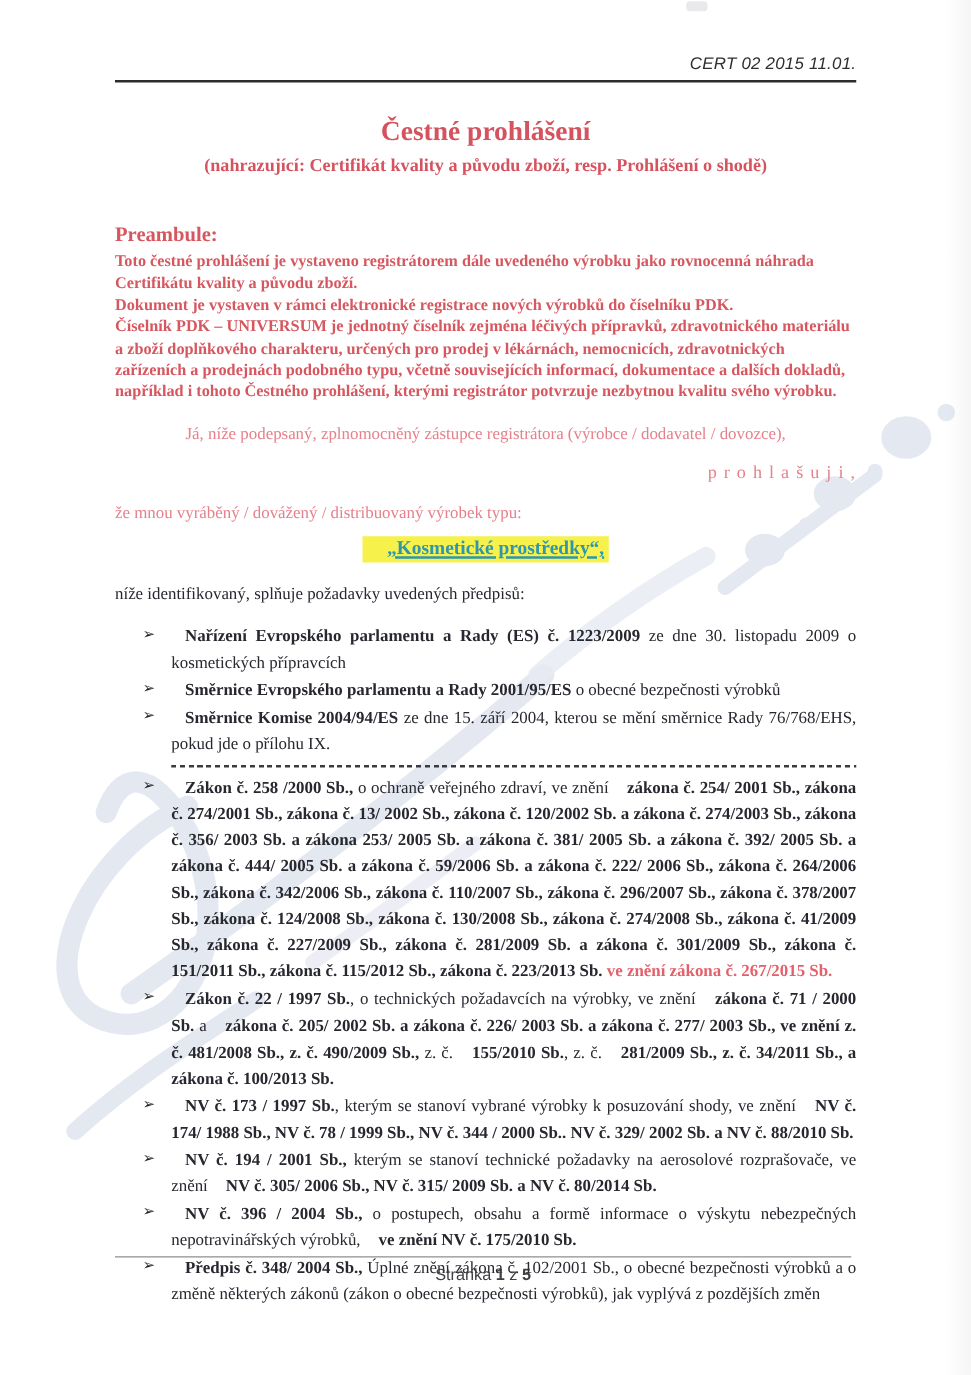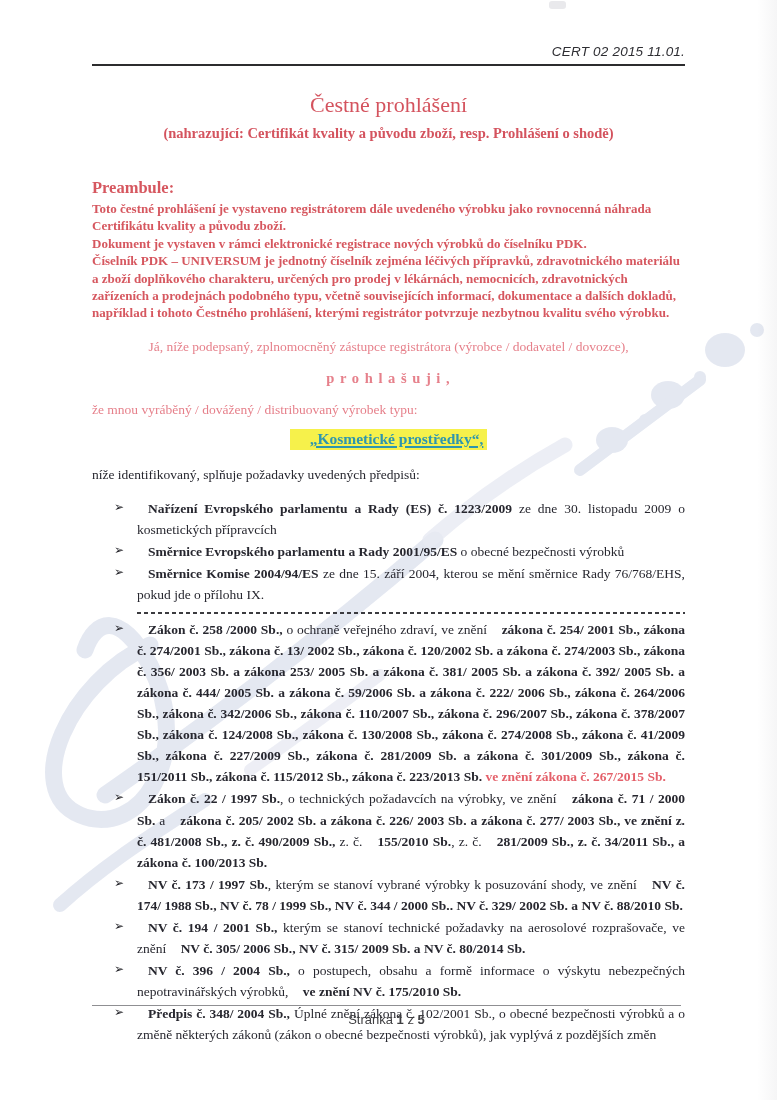--- a/index.html
+++ b/index.html
@@ -27,28 +27,28 @@
   .scan-mark-top{position:absolute;left:549px;top:1px;width:17px;height:8px;background:#e9e9ec;border-radius:3px;z-index:1;}
   .scan-edge-right{position:absolute;top:0;right:0;width:20px;height:100%;background:linear-gradient(to right,rgba(120,120,130,0) 0%,rgba(120,120,130,0.07) 100%);z-index:3;}
   
   .header{margin-top:42px;text-align:right;}
   .doc-code{
     font-family:"Liberation Sans","DejaVu Sans",sans-serif;
     font-style:italic;font-size:13.5px;color:#2e2e33;letter-spacing:.2px;
   }
   .header-rule{margin-top:4px;border-top:2px solid #2c2c2e;height:0;}
   
-  .title{margin:26px 0 0 0;text-align:center;font-size:22px;font-weight:normal;color:var(--title-red);}
+  .title{margin:26px 0 0 0;text-align:center;font-size:22px;font-weight:bold;color:var(--title-red);}
   .subtitle{margin:7px 0 0 0;text-align:center;font-size:14.5px;font-weight:bold;color:var(--title-red);}
   
   .preamble-heading{margin:36px 0 2px 0;font-size:16.5px;font-weight:bold;color:var(--preamble-red);}
   .preamble-par{margin:0;font-size:13px;font-weight:bold;color:var(--preamble-red);line-height:1.34;}
   
   .intro-line{margin:17px 0 0 0;text-align:center;font-size:13.5px;color:var(--pink);}
-  .verb-line{margin:15px 0 0 0;text-align:center;font-size:14.5px;font-weight:bold;color:var(--pink);letter-spacing:1px;}
+  .verb-line{margin:15px 0 0 0;text-align:right;font-size:14.5px;font-weight:normal;color:var(--pink);letter-spacing:1px;}
   .product-intro{margin:15px 0 0 0;font-size:13.5px;color:var(--pink);}
   .product-line{margin:11px 0 0 0;text-align:center;}
   .product-name{
     display:inline-block;background:var(--highlight-yellow);
     color:var(--product-blue);font-size:15.5px;font-weight:bold;
     text-decoration:underline;text-underline-offset:2px;text-decoration-thickness:1.5px;
     padding:1px 4px 2px 20px;
   }
   .closing-line{margin:17px 0 0 0;font-size:13.5px;color:var(--body-black);}
   

